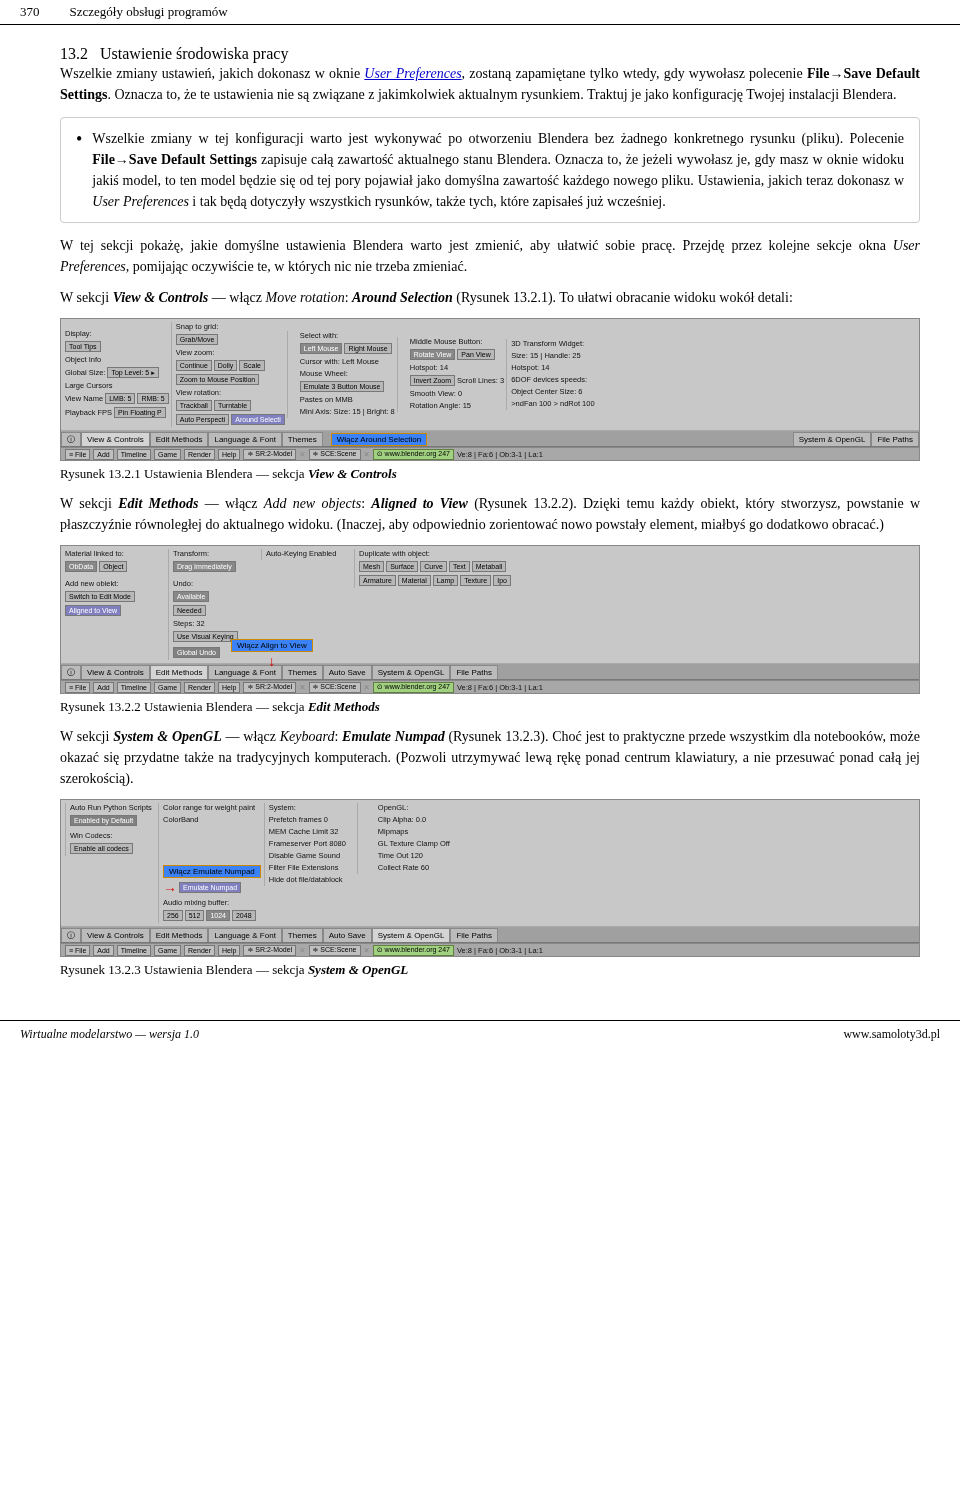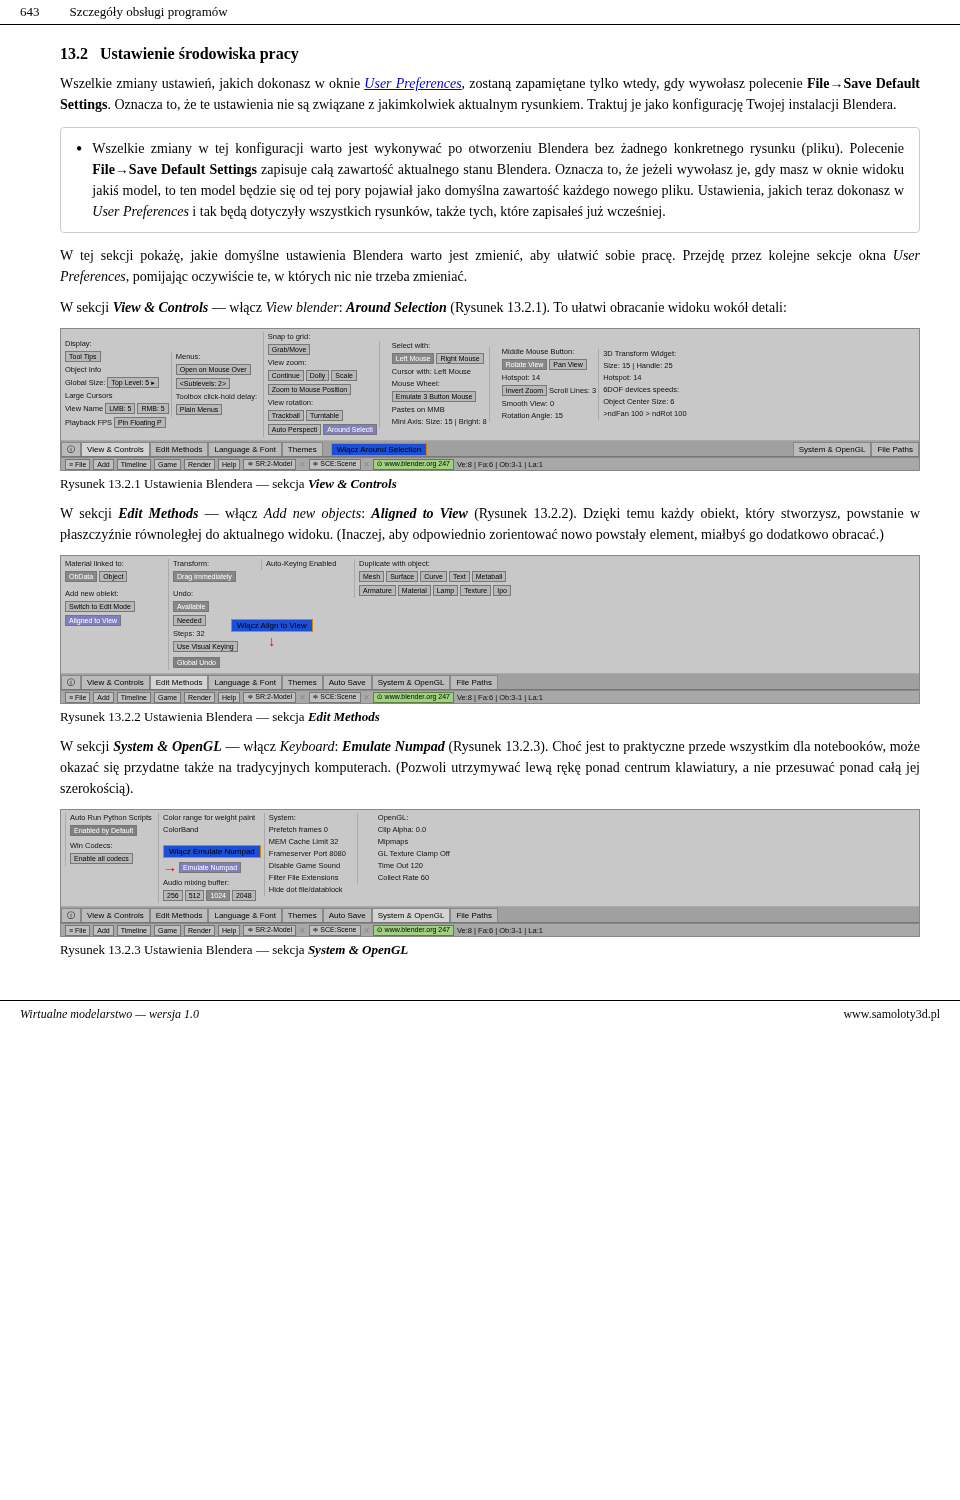--- a/index.html
+++ b/index.html
@@ -23,22 +23,21 @@
       margin-right: 30px;
     }
     .chapter-title {
       font-size: 13px;
     }
     .content {
       padding: 20px 40px 20px 60px;
     }
     .section-title {
       font-size: 16px;
-      font-weight: bold;
-      margin-bottom: 10px;
+      font-weight: normal;
     }
     .paragraph {
       margin-bottom: 10px;
       line-height: 1.5;
       text-align: justify;
     }
     .italic { font-style: italic; }
     .bold { font-weight: bold; }
     .bold-italic { font-weight: bold; font-style: italic; }
     .link-style { color: #00c; text-decoration: underline; }
@@ -120,26 +119,27 @@
       border: 1px solid #777;
       font-size: 7px;
       padding: 0 3px;
       height: 11px;
       display: inline-flex;
       align-items: center;
       white-space: nowrap;
     }
     .b-btn.active { background: #888; color: #fff; }
     .callout-yellow {
-      background: #1d4ed8;
+      background: #3b82f6;
       border: 1px solid #cc8800;
       padding: 1px 5px;
       font-size: 8px;
       white-space: nowrap;
       display: inline-block;
+      margin-top: 30px;
     }
     .red-arrow {
       color: #dd0000;
       font-size: 14px;
     }
     .blender-statusbar {
       background: #a8a8a8;
       height: 13px;
       display: flex;
       align-items: center;
@@ -164,21 +164,21 @@
       font-size: 7px;
       height: 11px;
       display: inline-flex;
       align-items: center;
     }
   </style>
 </head>
 <body>
 
 <div class="page-header">
-  <span class="page-number">643</span>
+  <span class="page-number">370</span>
   <span class="chapter-title">Szczegóły obsługi programów</span>
 </div>
 
 <div class="content">
 
   <div class="section-title">
     <span>13.2</span>
     &nbsp;
     <span>Ustawienie środowiska pracy</span>
   </div>
@@ -194,21 +194,21 @@
         Wszelkie zmiany w tej konfiguracji warto jest wykonywać po otworzeniu Blendera bez żadnego konkretnego rysunku (pliku). Polecenie <span class="bold">File→Save Default Settings</span> zapisuje całą zawartość aktualnego stanu Blendera. Oznacza to, że jeżeli wywołasz je, gdy masz w oknie widoku jakiś model, to ten model będzie się od tej pory pojawiał jako domyślna zawartość każdego nowego pliku. Ustawienia, jakich teraz dokonasz w <span class="italic">User Preferences</span> i tak będą dotyczyły wszystkich rysunków, także tych, które zapisałeś już wcześniej.
       </span>
     </div>
   </div>
 
   <div class="paragraph">
     W tej sekcji pokażę, jakie domyślne ustawienia Blendera warto jest zmienić, aby ułatwić sobie pracę. Przejdę przez kolejne sekcje okna <span class="italic">User Preferences</span>, pomijając oczywiście te, w których nic nie trzeba zmieniać.
   </div>
 
   <div class="paragraph">
-    W sekcji <span class="italic bold-italic">View &amp; Controls</span> — włącz <span class="italic">View blender</span>: <span class="bold-italic">Around Selection</span> (Rysunek 13.2.1). To ułatwi obracanie widoku wokół detali:
+    W sekcji <span class="italic bold-italic">View &amp; Controls</span> — włącz <span class="italic">Move rotation</span>: <span class="bold-italic">Around Selection</span> (Rysunek 13.2.1). To ułatwi obracanie widoku wokół detali:
   </div>
 
   <div class="blender-ss">
 
     <div style="background:#c8c8c8; padding:3px 4px; display:flex; gap:2px; align-items:center; flex-wrap:wrap; border-bottom:1px solid #aaa;">
       <div style="display:flex; flex-direction:column; gap:1px; min-width:90px;">
         <div class="b-row">
           <span class="b-label">Display:</span>
         </div>
         <div class="b-row">
@@ -225,37 +225,20 @@
           <span class="b-label">Large Cursors</span>
         </div>
         <div class="b-row">
           <span class="b-label">View Name</span>
           <span class="b-btn">LMB: 5</span>
           <span class="b-btn">RMB: 5</span>
         </div>
         <div class="b-row">
           <span class="b-label">Playback FPS</span>
           <span class="b-btn">Pin Floating P</span>
-        </div>
-      </div>
-      <div style="display:flex; flex-direction:column; gap:1px; min-width:90px; border-left:1px solid #aaa; padding-left:4px;">
-        <div class="b-row">
-          <span class="b-label">Menus:</span>
-        </div>
-        <div class="b-row">
-          <span class="b-btn">Open on Mouse Over</span>
-        </div>
-        <div class="b-row">
-          <span class="b-btn">&lt;Sublevels: 2&gt;</span>
-        </div>
-        <div class="b-row">
-          <span class="b-label">Toolbox click-hold delay:</span>
-        </div>
-        <div class="b-row">
-          <span class="b-btn">Plain Menus</span>
         </div>
       </div>
       <div style="display:flex; flex-direction:column; gap:1px; min-width:80px; border-left:1px solid #aaa; padding-left:4px;">
         <div class="b-row">
           <span class="b-label">Snap to grid:</span>
         </div>
         <div class="b-row">
           <span class="b-btn">Grab/Move</span>
         </div>
         <div class="b-row">

